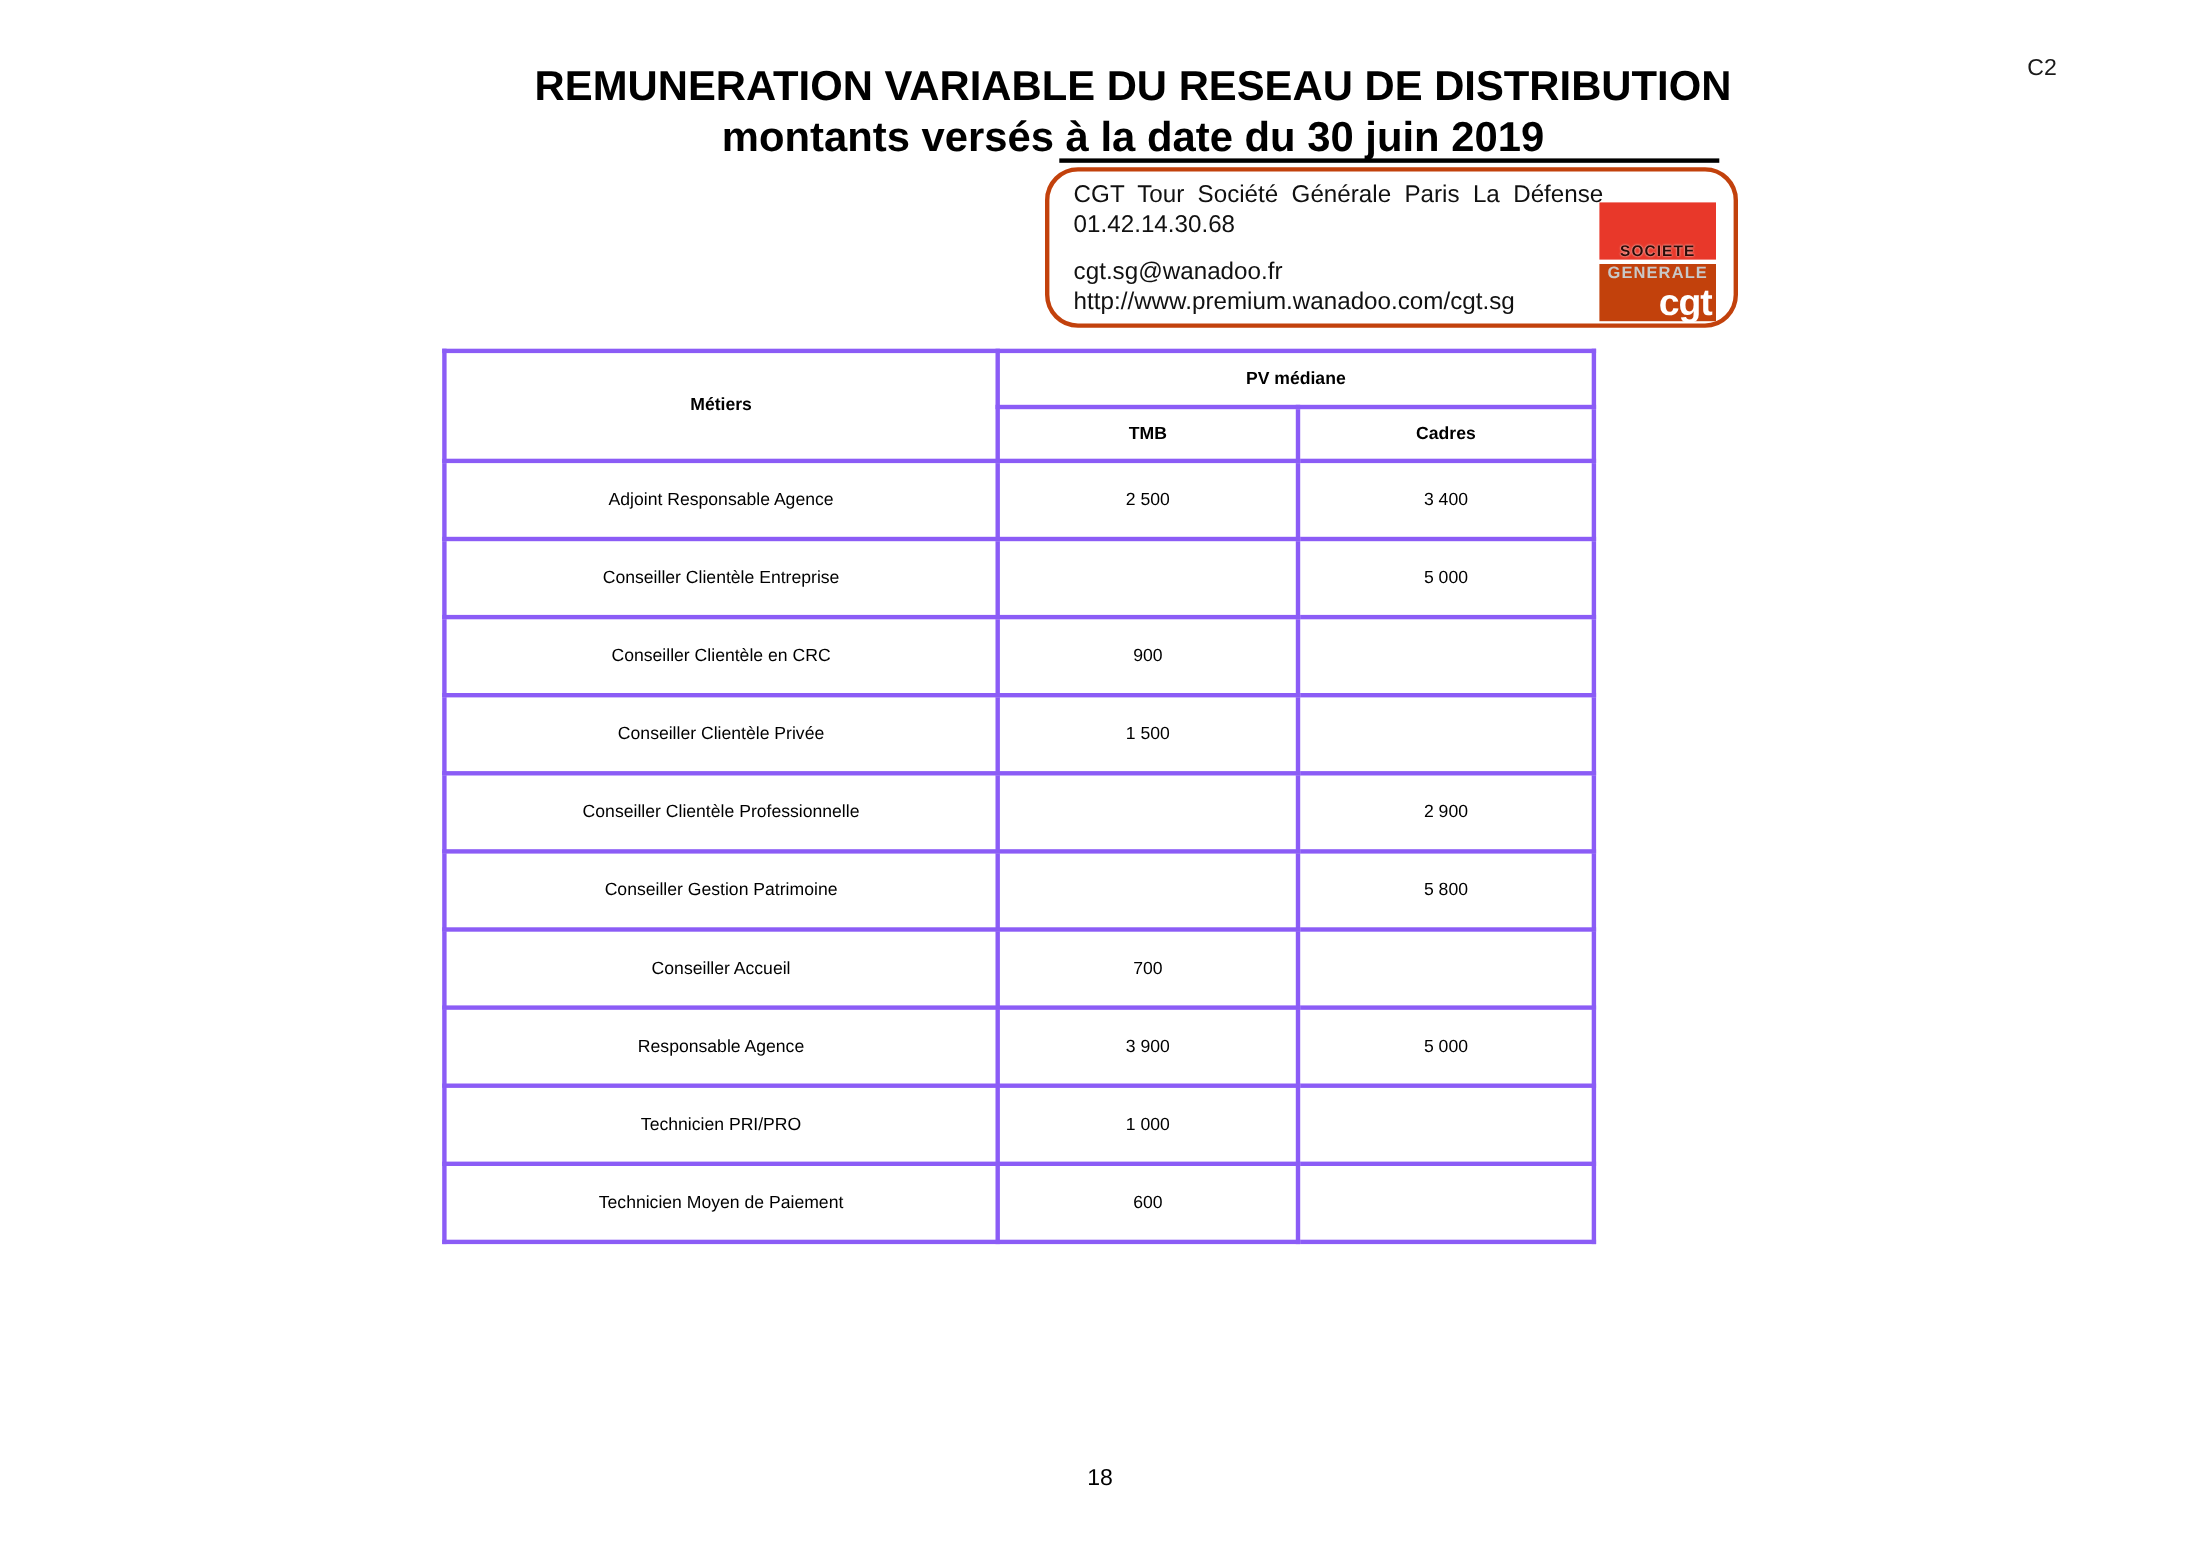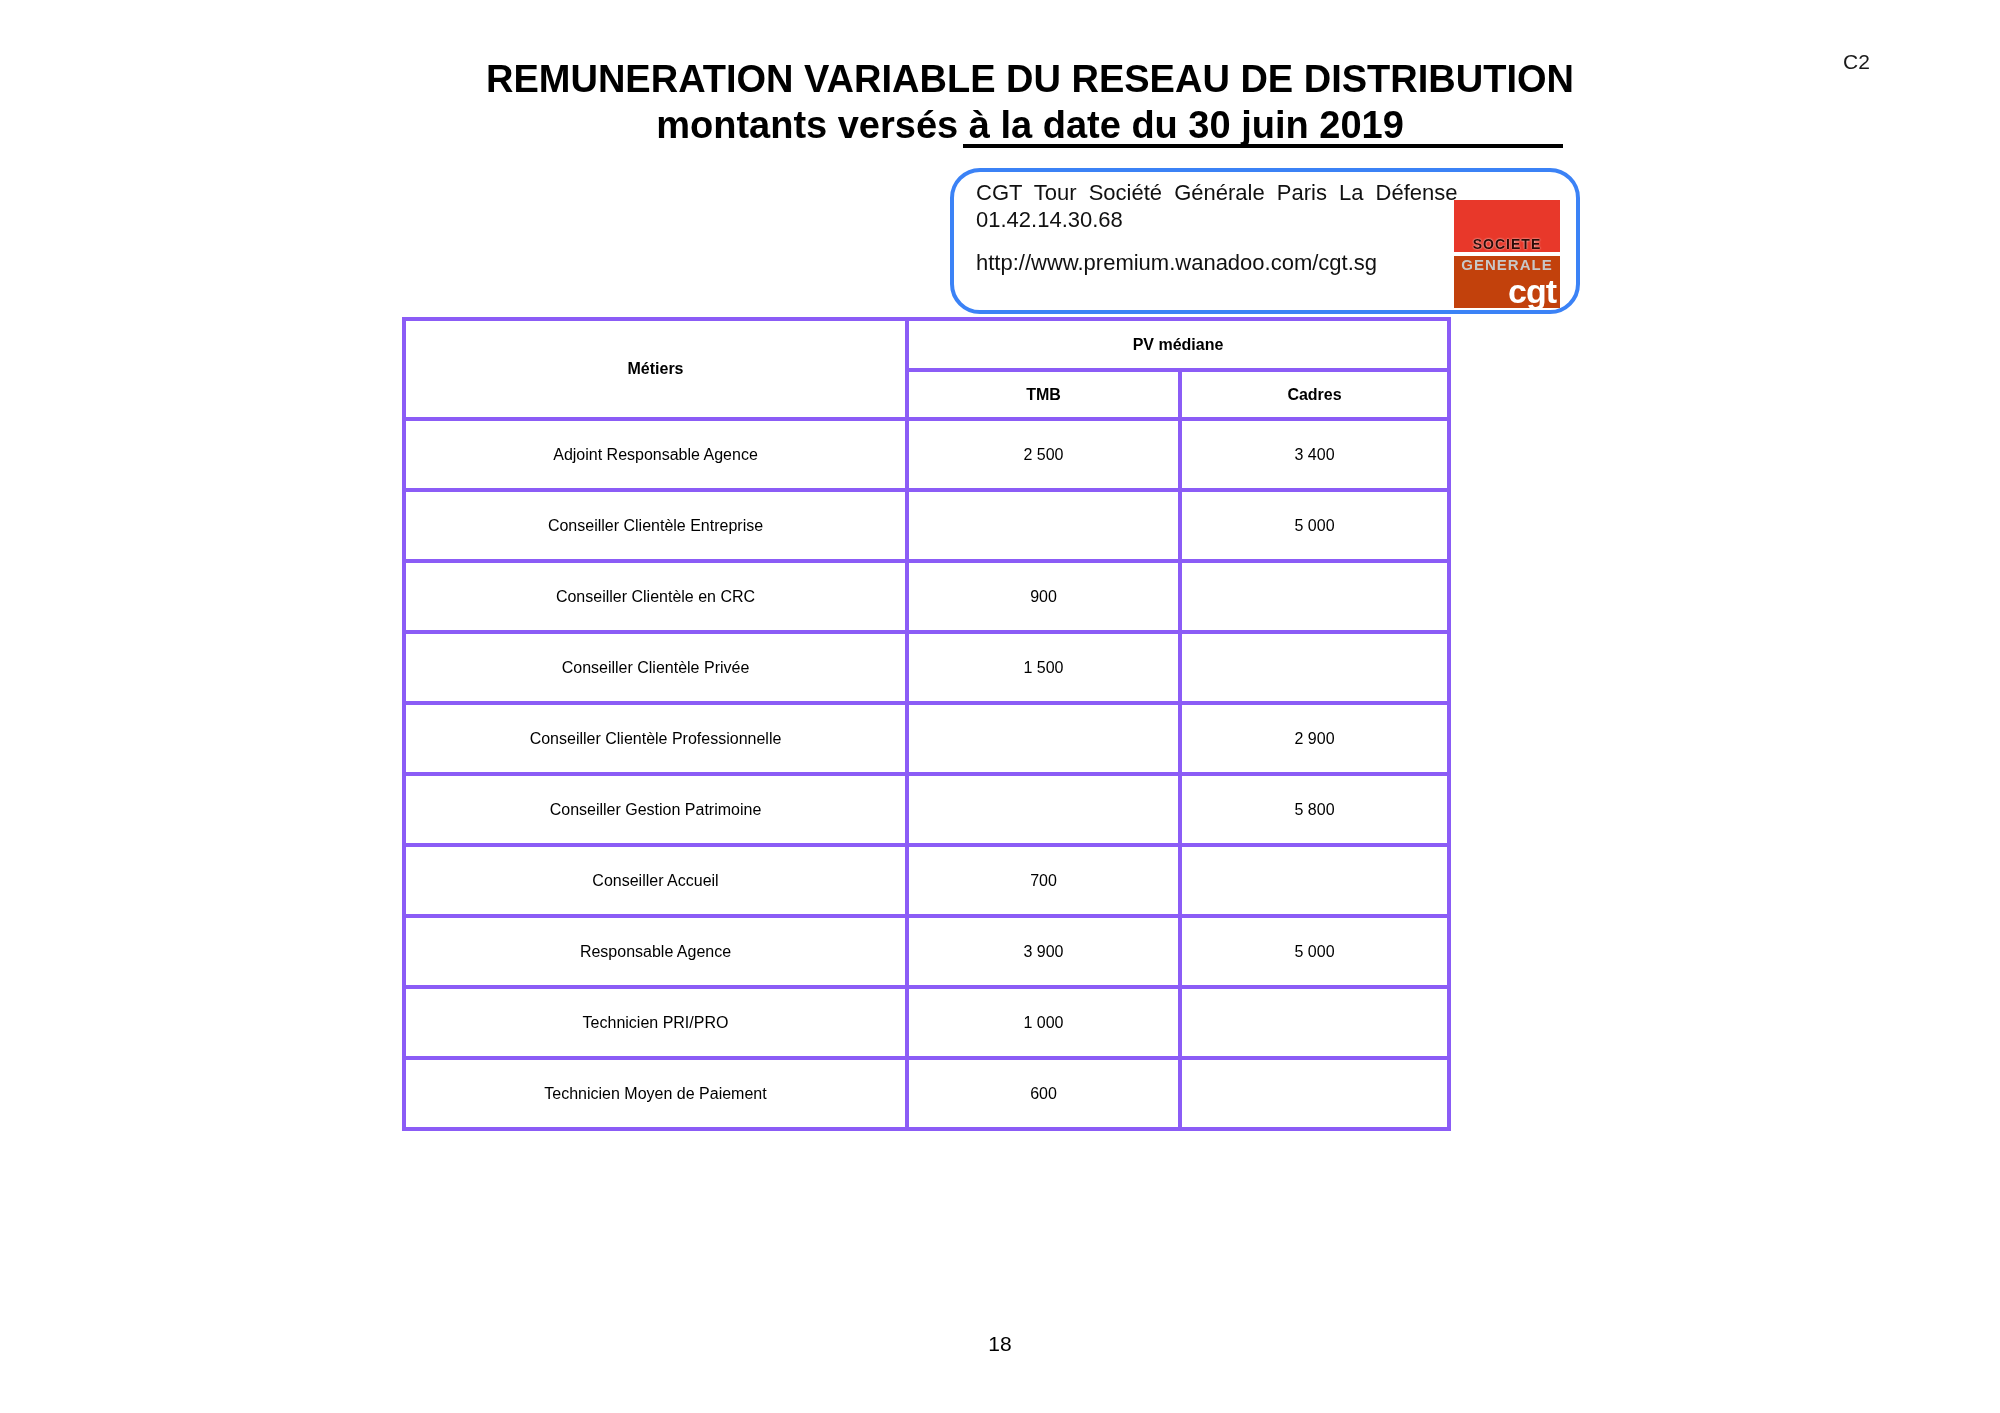--- a/index.html
+++ b/index.html
@@ -18,22 +18,22 @@
     position:absolute;left:0;top:56px;width:2000px;
     text-align:center;font-weight:bold;font-size:38px;line-height:46px;
     letter-spacing:0px;
     padding-left:30px;
   }
   .title-underline{
     position:absolute;left:963px;top:144px;width:600px;height:4px;background:#000;
   }
   
   .contact-box{
-    position:absolute;left:950px;top:168px;width:630px;height:146px;
-    border:4px solid #3b82f6;border-radius:30px;box-sizing:border-box;background:#fff;
+    position:absolute;left:950px;top:152px;width:630px;height:146px;
+    border:4px solid #c2410c;border-radius:30px;box-sizing:border-box;background:#fff;
   }
   .contact-text{
     position:absolute;left:22px;top:7px;
     font-size:22px;line-height:27px;color:#111;white-space:nowrap;
   }
   .contact-line1{word-spacing:6px;}
   .contact-spacer{height:16px;}
   
   .sg-logo{position:absolute;right:16px;top:28px;width:106px;height:124px;}
   .sg-red{position:relative;height:52px;background:#e8382a;}
@@ -80,20 +80,21 @@
     <div>REMUNERATION VARIABLE DU RESEAU DE DISTRIBUTION</div>
     <div><span>montants versés à </span><span>la date du 30 juin 2019</span></div>
   </div>
   <div class="title-underline"></div>
 
   <div class="contact-box">
     <div class="contact-text">
       <div class="contact-line1">CGT Tour Société Générale Paris La Défense</div>
       <div>01.42.14.30.68</div>
       <div class="contact-spacer"></div>
+      <div>cgt.sg@wanadoo.fr</div>
       <div>http://www.premium.wanadoo.com/cgt.sg</div>
     </div>
     <div class="sg-logo">
       <div class="sg-red">
         <div class="sg-societe">SOCIETE</div>
       </div>
       <div class="sg-line"></div>
       <div class="sg-black">
         <div class="sg-generale">GENERALE</div>
         <div class="sg-cgt">cgt</div>

